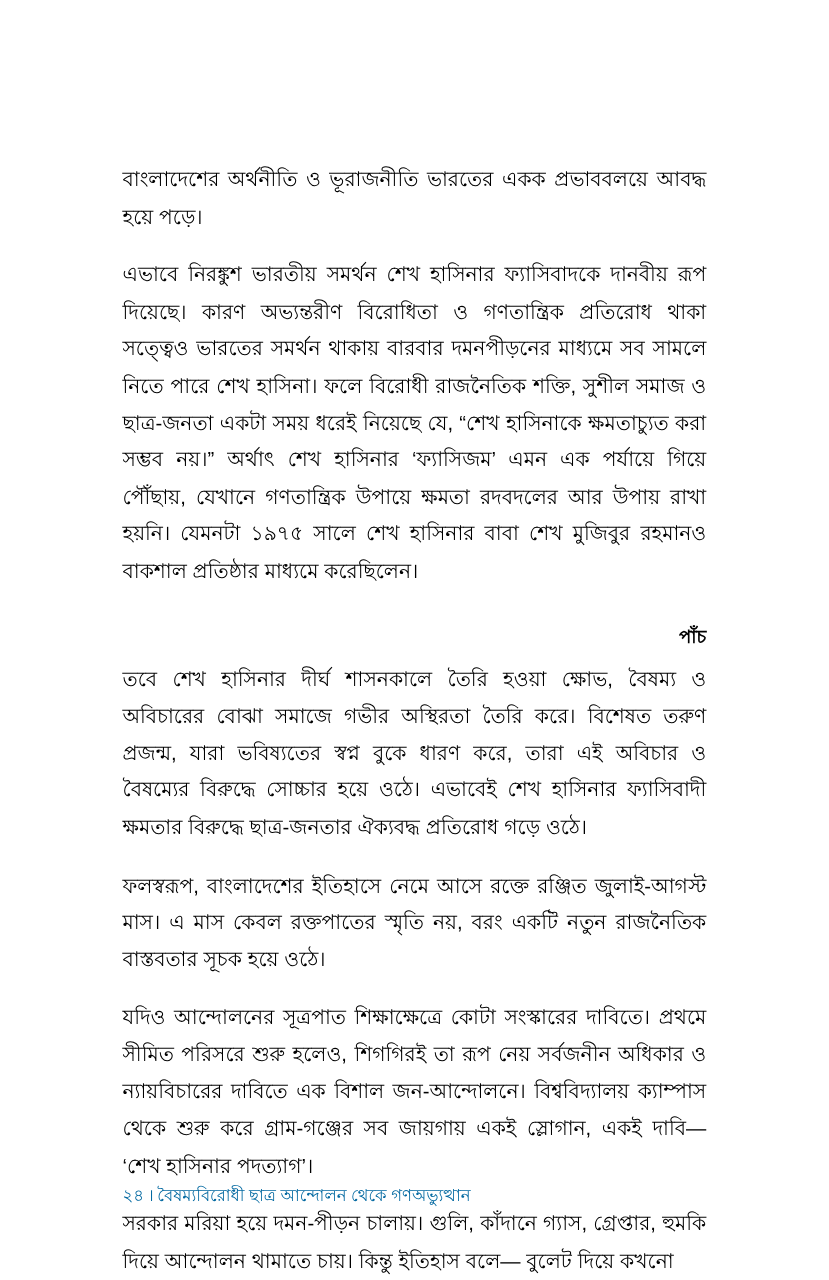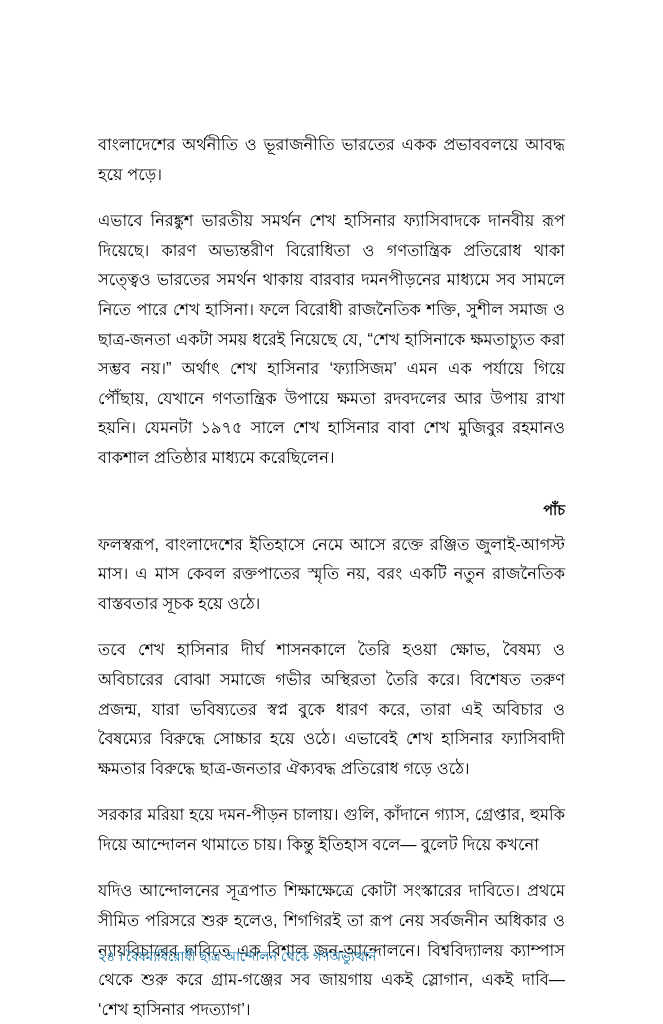--- a/index.html
+++ b/index.html
@@ -72,27 +72,27 @@
 <div class="page" style="background: rgb(255, 255, 255); color: rgb(0, 0, 0); width: 663px; height: 1024px;">
 
   <div class="text-block">
 
     <p class="para">বাংলাদেশের অর্থনীতি ও ভূরাজনীতি ভারতের একক প্রভাববলয়ে আবদ্ধ হয়ে পড়ে।</p>
 
     <p class="para">এভাবে নিরঙ্কুশ ভারতীয় সমর্থন শেখ হাসিনার ফ্যাসিবাদকে দানবীয় রূপ দিয়েছে। কারণ অভ্যন্তরীণ বিরোধিতা ও গণতান্ত্রিক প্রতিরোধ থাকা সত্ত্বেও ভারতের সমর্থন থাকায় বারবার দমনপীড়নের মাধ্যমে সব সামলে নিতে পারে শেখ হাসিনা। ফলে বিরোধী রাজনৈতিক শক্তি, সুশীল সমাজ ও ছাত্র-জনতা একটা সময় ধরেই নিয়েছে যে, “শেখ হাসিনাকে ক্ষমতাচ্যুত করা সম্ভব নয়।” অর্থাৎ শেখ হাসিনার ‘ফ্যাসিজম’ এমন এক পর্যায়ে গিয়ে পৌঁছায়, যেখানে গণতান্ত্রিক উপায়ে ক্ষমতা রদবদলের আর উপায় রাখা হয়নি। যেমনটা ১৯৭৫ সালে শেখ হাসিনার বাবা শেখ মুজিবুর রহমানও বাকশাল প্রতিষ্ঠার মাধ্যমে করেছিলেন।</p>
 
     <h2 class="section-heading">পাঁচ</h2>
 
+    <p class="para">তবে শেখ হাসিনার দীর্ঘ শাসনকালে তৈরি হওয়া ক্ষোভ, বৈষম্য ও অবিচারের বোঝা সমাজে গভীর অস্থিরতা তৈরি করে। বিশেষত তরুণ প্রজন্ম, যারা ভবিষ্যতের স্বপ্ন বুকে ধারণ করে, তারা এই অবিচার ও বৈষম্যের বিরুদ্ধে সোচ্চার হয়ে ওঠে। এভাবেই শেখ হাসিনার ফ্যাসিবাদী ক্ষমতার বিরুদ্ধে ছাত্র-জনতার ঐক্যবদ্ধ প্রতিরোধ গড়ে ওঠে।</p>
+
     <p class="para">ফলস্বরূপ, বাংলাদেশের ইতিহাসে নেমে আসে রক্তে রঞ্জিত জুলাই-আগস্ট মাস। এ মাস কেবল রক্তপাতের স্মৃতি নয়, বরং একটি নতুন রাজনৈতিক বাস্তবতার সূচক হয়ে ওঠে।</p>
 
-    <p class="para">তবে শেখ হাসিনার দীর্ঘ শাসনকালে তৈরি হওয়া ক্ষোভ, বৈষম্য ও অবিচারের বোঝা সমাজে গভীর অস্থিরতা তৈরি করে। বিশেষত তরুণ প্রজন্ম, যারা ভবিষ্যতের স্বপ্ন বুকে ধারণ করে, তারা এই অবিচার ও বৈষম্যের বিরুদ্ধে সোচ্চার হয়ে ওঠে। এভাবেই শেখ হাসিনার ফ্যাসিবাদী ক্ষমতার বিরুদ্ধে ছাত্র-জনতার ঐক্যবদ্ধ প্রতিরোধ গড়ে ওঠে।</p>
+    <p class="para">যদিও আন্দোলনের সূত্রপাত শিক্ষাক্ষেত্রে কোটা সংস্কারের দাবিতে। প্রথমে সীমিত পরিসরে শুরু হলেও, শিগগিরই তা রূপ নেয় সর্বজনীন অধিকার ও ন্যায়বিচারের দাবিতে এক বিশাল জন-আন্দোলনে। বিশ্ববিদ্যালয় ক্যাম্পাস থেকে শুরু করে গ্রাম-গঞ্জের সব জায়গায় একই স্লোগান, একই দাবি— ‘শেখ হাসিনার পদত্যাগ’।</p>
 
     <p class="para">সরকার মরিয়া হয়ে দমন-পীড়ন চালায়। গুলি, কাঁদানে গ্যাস, গ্রেপ্তার, হুমকি দিয়ে আন্দোলন থামাতে চায়। কিন্তু ইতিহাস বলে— বুলেট দিয়ে কখনো</p>
-
-    <p class="para">যদিও আন্দোলনের সূত্রপাত শিক্ষাক্ষেত্রে কোটা সংস্কারের দাবিতে। প্রথমে সীমিত পরিসরে শুরু হলেও, শিগগিরই তা রূপ নেয় সর্বজনীন অধিকার ও ন্যায়বিচারের দাবিতে এক বিশাল জন-আন্দোলনে। বিশ্ববিদ্যালয় ক্যাম্পাস থেকে শুরু করে গ্রাম-গঞ্জের সব জায়গায় একই স্লোগান, একই দাবি— ‘শেখ হাসিনার পদত্যাগ’।</p>
 
   </div>
 
   <div class="footer">
     <span>২৪</span><span class="footer-sep">।</span><span>বৈষম্যবিরোধী ছাত্র আন্দোলন থেকে গণঅভ্যুত্থান</span>
   </div>
 
 </div>
 
 </body></html>

